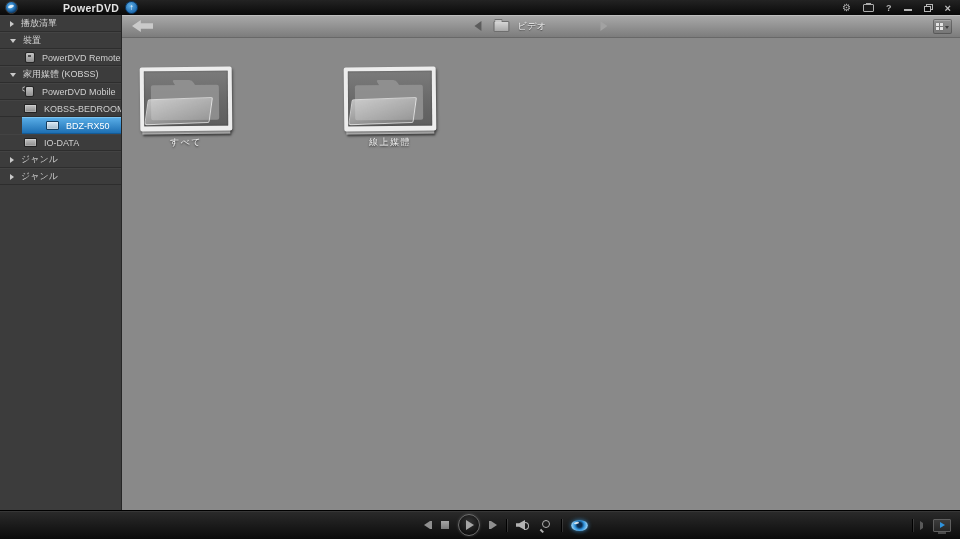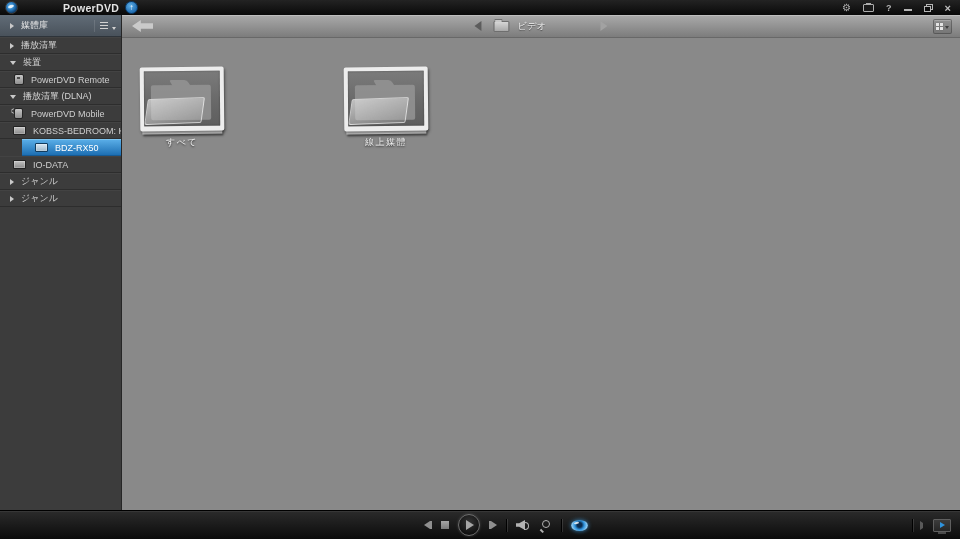--- a/index.html
+++ b/index.html
@@ -23,21 +23,21 @@
   .tb-restore::after{content:'';position:absolute;left:0;bottom:0;width:5px;height:4px;border:1px solid #b5b5b5;background:#0d0d0d;}
   .tb-close{color:#c0c0c0;font-size:11px;font-weight:bold;line-height:10px;}
 
   
   .main{position:absolute;top:15px;bottom:28px;left:0;right:0;display:flex;}
 
   
   .sidebar{width:122px;flex:0 0 122px;background:#3c3c3c;border-right:1px solid #262626;display:flex;flex-direction:column;box-sizing:border-box;}
   .sb-row{display:flex;align-items:center;height:17px;box-sizing:border-box;padding-left:10px;gap:7px;font-size:9px;color:#d4d4d4;border-top:1px solid rgba(255,255,255,.035);border-bottom:1px solid rgba(0,0,0,.24);cursor:default;white-space:nowrap;overflow:hidden;}
   .sb-header{height:22px;background:linear-gradient(#616c77,#49525b);border-top:none;border-bottom:1px solid #2e343a;color:#e9e9e9;position:relative;}
-  .sb-child{padding-left:14px;color:#cfcfcf;}
+  .sb-child{padding-left:25px;color:#cfcfcf;}
   .sb-selected{background:linear-gradient(#58ace6,#1d6fb3);color:#fff;border-top:1px solid #7cc4f0;border-bottom:1px solid #155a94;margin-left:22px;}
   .arr-right{width:0;height:0;border-left:4px solid #c9c9c9;border-top:3px solid transparent;border-bottom:3px solid transparent;flex:0 0 auto;}
   .arr-down{width:0;height:0;border-top:4px solid #c9c9c9;border-left:3px solid transparent;border-right:3px solid transparent;flex:0 0 auto;margin-top:1px;}
   .ic-monitor{width:11px;height:7px;border:1px solid #222;background:linear-gradient(#c2c2c2,#8b8b8b);border-radius:1px;box-shadow:inset 0 0 0 1px rgba(255,255,255,.25);flex:0 0 auto;margin-left:-1px;}
   .sb-selected .ic-monitor{background:linear-gradient(#d9e9f5,#9fb8ca);border-color:#123c5e;}
   .ic-remote{width:8px;height:9px;border-radius:2px;background:linear-gradient(#c6c6c6,#8f8f8f);border:1px solid #242424;position:relative;flex:0 0 auto;}
   .ic-remote::after{content:'';position:absolute;left:2px;top:2px;width:3px;height:2px;background:#4e4e4e;}
   .ic-mobile{width:7px;height:9px;border-radius:2px;background:linear-gradient(#c6c6c6,#8f8f8f);border:1px solid #242424;position:relative;flex:0 0 auto;margin-right:1px;}
   .ic-mobile::before{content:'';position:absolute;left:-4px;top:0;width:3px;height:1px;background:#bdbdbd;transform:rotate(-35deg);}
   .ic-mobile::after{content:'';position:absolute;left:-4px;top:3px;width:3px;height:1px;background:#bdbdbd;transform:rotate(35deg);}
@@ -55,21 +55,21 @@
   .crumb-folder::before{content:'';position:absolute;left:0;top:-3px;width:6px;height:2px;background:#c9c9c9;border:1px solid #6e6e6e;border-bottom:none;border-radius:1px 1px 0 0;}
   .crumb-label{font-size:9px;color:#f2f2f2;text-shadow:0 1px 1px rgba(0,0,0,.5);letter-spacing:.5px;}
   .crumb-next{width:0;height:0;border-left:7px solid #a2a2a2;border-top:5px solid transparent;border-bottom:5px solid transparent;margin-left:46px;}
   .grid-btn{position:absolute;right:8px;top:4px;width:17px;height:13px;background:rgba(0,0,0,.10);border:1px solid rgba(0,0,0,.25);border-radius:2px;box-shadow:inset 0 1px 0 rgba(255,255,255,.2);display:flex;align-items:center;justify-content:center;gap:1px;}
   .grid-sq{width:7px;height:7px;display:grid;grid-template-columns:3px 3px;grid-template-rows:3px 3px;gap:1px;}
   .grid-sq i{background:#e4e4e4;box-shadow:0 0 1px #555;}
   .grid-caret{width:0;height:0;border-top:3px solid #3f3f3f;border-left:2px solid transparent;border-right:2px solid transparent;margin-left:1px;margin-top:2px;}
   .canvas{flex:1;background:#898989;position:relative;}
 
   
-  .tile{position:absolute;width:84px;height:64px;cursor:pointer;border-radius:23px;}
+  .tile{position:absolute;width:92px;height:64px;cursor:pointer;border-radius:23px;}
   .t0{left:18px;top:29px}.t1{left:120px;top:29px}.t2{left:222px;top:29px}
   .frame{position:absolute;inset:0;background:#ededed;border-radius:2px;transform:rotate(-.6deg);box-shadow:1px 2px 3px rgba(0,0,0,.45),0 5px 0 -2px #d2d2d2,1px 7px 2px -2px rgba(35,35,35,.65);}
   .shot{position:absolute;left:4px;right:4px;top:4px;bottom:5px;background:linear-gradient(#7b7b7b 0%,#696969 55%,#5e5e5e 100%);overflow:hidden;box-shadow:inset 0 0 2px rgba(0,0,0,.4);}
   .fback{position:absolute;left:7px;right:9px;top:14px;bottom:6px;background:#949494;opacity:.85;border-radius:2px;}
   .fback::before{content:'';position:absolute;top:-5px;left:34%;width:30%;height:6px;background:#949494;transform:skewX(30deg);border-radius:2px 3px 0 0;}
   .ffront{position:absolute;left:2px;right:17px;top:27px;bottom:2px;background:linear-gradient(160deg,rgba(228,228,228,.7),rgba(168,168,168,.35));border:1px solid rgba(245,245,245,.55);border-radius:2px 2px 2px 3px;transform:skewX(-10deg) rotate(-1.5deg);}
   .tile-label{position:absolute;top:69px;left:-10px;right:-10px;text-align:center;font-size:9px;color:#f4f4f4;letter-spacing:1.5px;text-shadow:0 1px 2px rgba(0,0,0,.75);}
 
   
   .controlbar{position:absolute;left:0;right:0;bottom:0;height:28px;background:linear-gradient(#2b2b2b,#0b0b0b);border-top:1px solid #000;box-shadow:inset 0 1px 0 rgba(255,255,255,.06);}
@@ -111,44 +111,35 @@
       <span class="tb-help">?</span>
       <span class="tb-min"></span>
       <span class="tb-restore"></span>
       <span class="tb-close">×</span>
     </div>
   </div>
 
   <div class="main">
 
     <aside class="sidebar">
-      <div class="sb-row sb-header">
-        <span class="arr-right"></span>
-        <span>媒體庫</span>
-        <span class="lib-menu">
-            <i></i>
-            <i></i>
-            <i></i>
-          </span>
-      </div>
       <div class="sb-row">
         <span class="arr-right"></span>
         <span>播放清單</span>
       </div>
       <div class="sb-row">
         <span class="arr-down"></span>
         <span>裝置</span>
       </div>
       <div class="sb-row sb-child">
         <span class="ic-remote"></span>
         <span>PowerDVD Remote</span>
       </div>
       <div class="sb-row">
         <span class="arr-down"></span>
-        <span>播放清單 (DLNA)</span>
+        <span>家用媒體 (KOBSS)</span>
       </div>
       <div class="sb-row sb-child">
         <span class="ic-mobile"></span>
         <span>PowerDVD Mobile</span>
       </div>
       <div class="sb-row sb-child">
         <span class="ic-monitor"></span>
         <span>KOBSS-BEDROOM: KOBSS:</span>
       </div>
       <div class="sb-row sb-child sb-selected">

